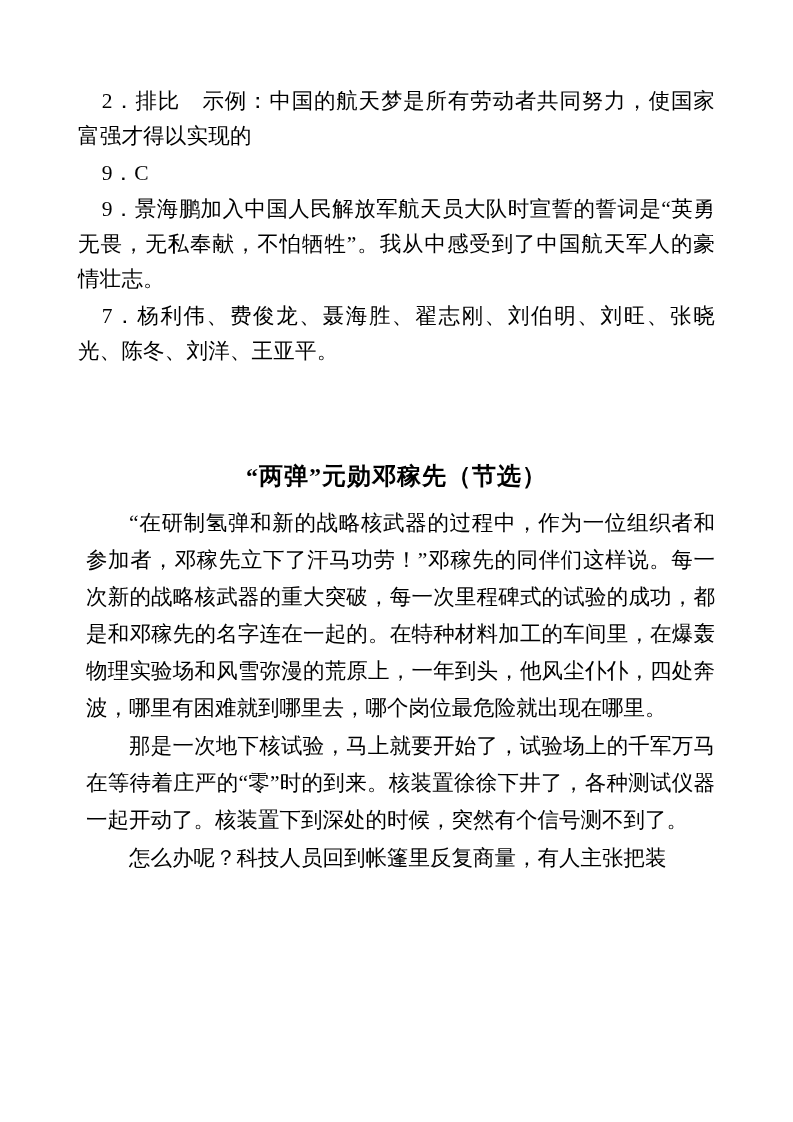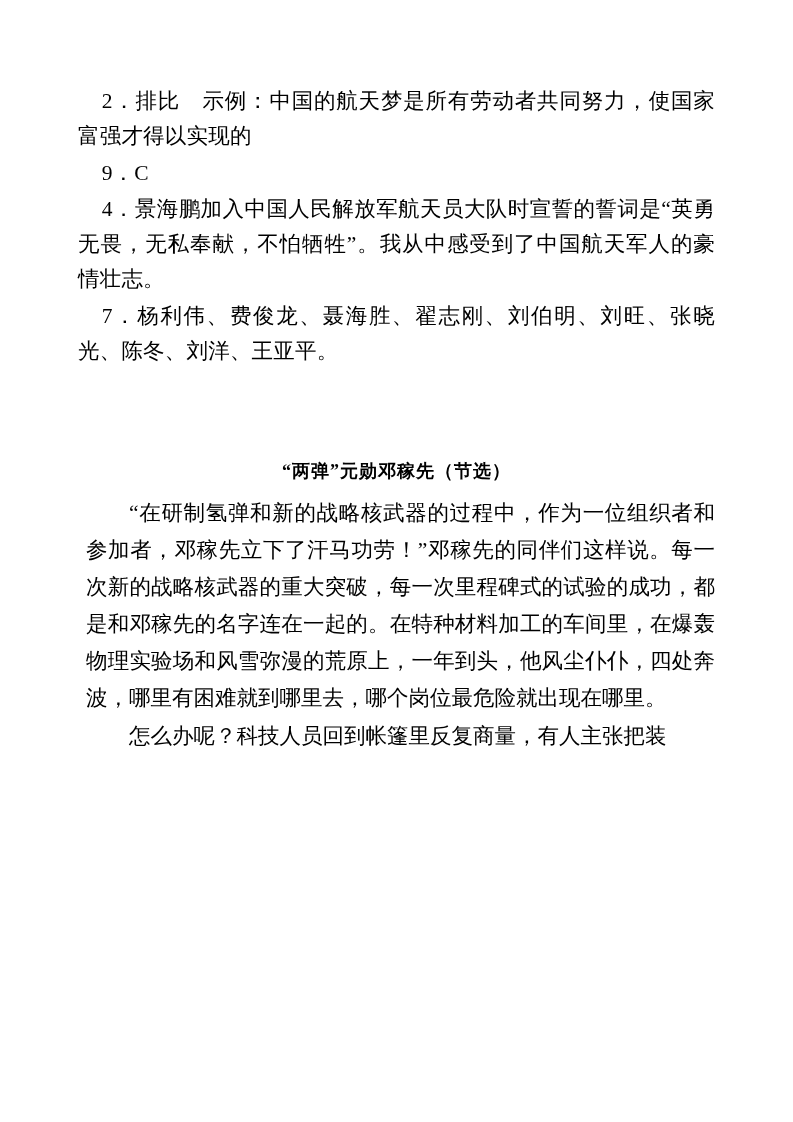--- a/index.html
+++ b/index.html
@@ -38,21 +38,21 @@
     margin: 0 0 2px 0;
     letter-spacing: 0.2px;
   }
   .para.indent-num {
     text-indent: 1.1em;
   }
   .gap-large {
     height: 86px;
   }
   .doc-title {
-    font-size: 18px;
+    font-size: 24px;
     font-weight: bold;
     text-align: center;
     letter-spacing: 1px;
     margin: 0 0 10px 0;
     line-height: 1.6;
   }
   .body-para {
     font-size: 21.5px;
     line-height: 1.72;
     text-align: justify;
@@ -67,26 +67,27 @@
 </style>
 </head>
 <body>
 
 <div class="page">
   <div class="content">
 
     <div class="answers">
       <p class="para indent-num">2．排比　示例：中国的航天梦是所有劳动者共同努力，使国家富强才得以实现的</p>
       <p class="para indent-num">9．C</p>
-      <p class="para indent-num">4．景海鹏加入中国人民解放军航天员大队时宣誓的誓词是“英勇无畏，无私奉献，不怕牺牲”。我从中感受到了中国航天军人的豪情壮志。</p>
+      <p class="para indent-num">9．景海鹏加入中国人民解放军航天员大队时宣誓的誓词是“英勇无畏，无私奉献，不怕牺牲”。我从中感受到了中国航天军人的豪情壮志。</p>
       <p class="para indent-num">7．杨利伟、费俊龙、聂海胜、翟志刚、刘伯明、刘旺、张晓光、陈冬、刘洋、王亚平。</p>
     </div>
 
     <div class="gap-large"></div>
 
     <div>
       <h1 class="doc-title">“两弹”元勋邓稼先（节选）</h1>
       <p class="body-para kaiti">“在研制氢弹和新的战略核武器的过程中，作为一位组织者和参加者，邓稼先立下了汗马功劳！”邓稼先的同伴们这样说。每一次新的战略核武器的重大突破，每一次里程碑式的试验的成功，都是和邓稼先的名字连在一起的。在特种材料加工的车间里，在爆轰物理实验场和风雪弥漫的荒原上，一年到头，他风尘仆仆，四处奔波，哪里有困难就到哪里去，哪个岗位最危险就出现在哪里。</p>
+      <p class="body-para kaiti">那是一次地下核试验，马上就要开始了，试验场上的千军万马在等待着庄严的“零”时的到来。核装置徐徐下井了，各种测试仪器一起开动了。核装置下到深处的时候，突然有个信号测不到了。</p>
       <p class="body-para kaiti">怎么办呢？科技人员回到帐篷里反复商量，有人主张把装</p>
     </div>
 
   </div>
 </div>
 
 </body></html>

